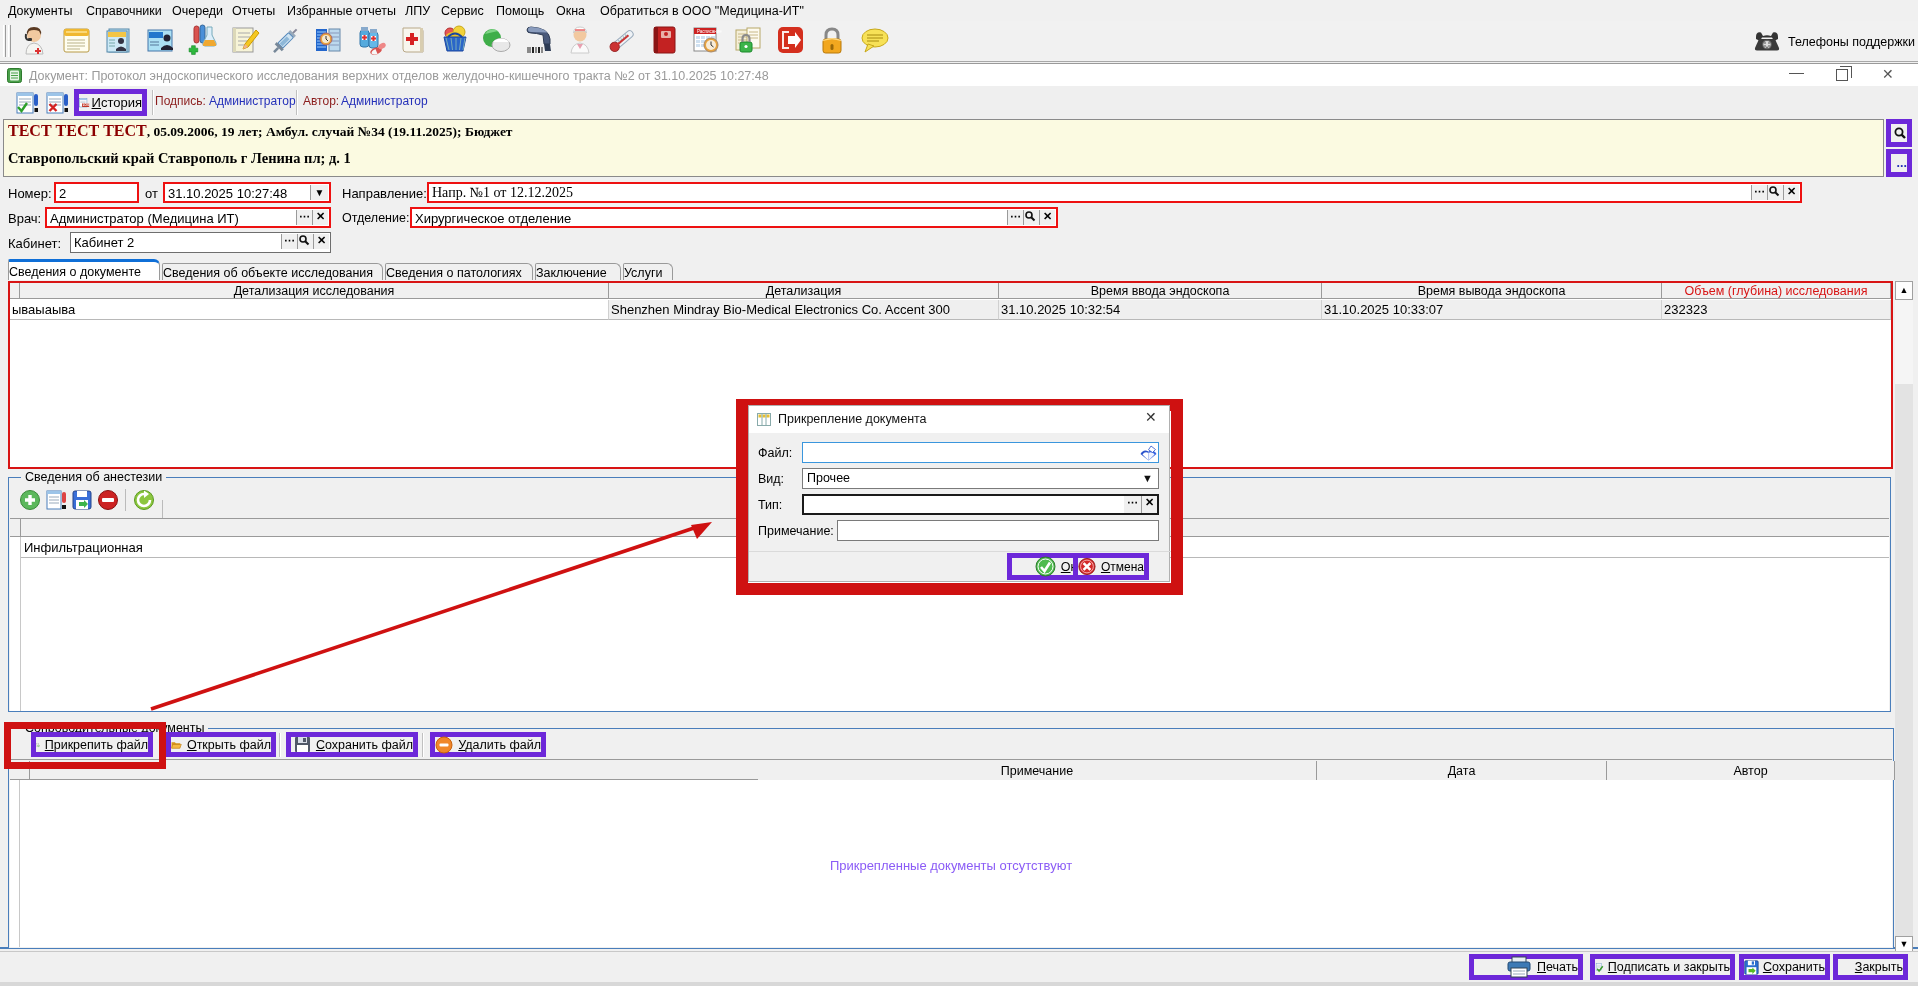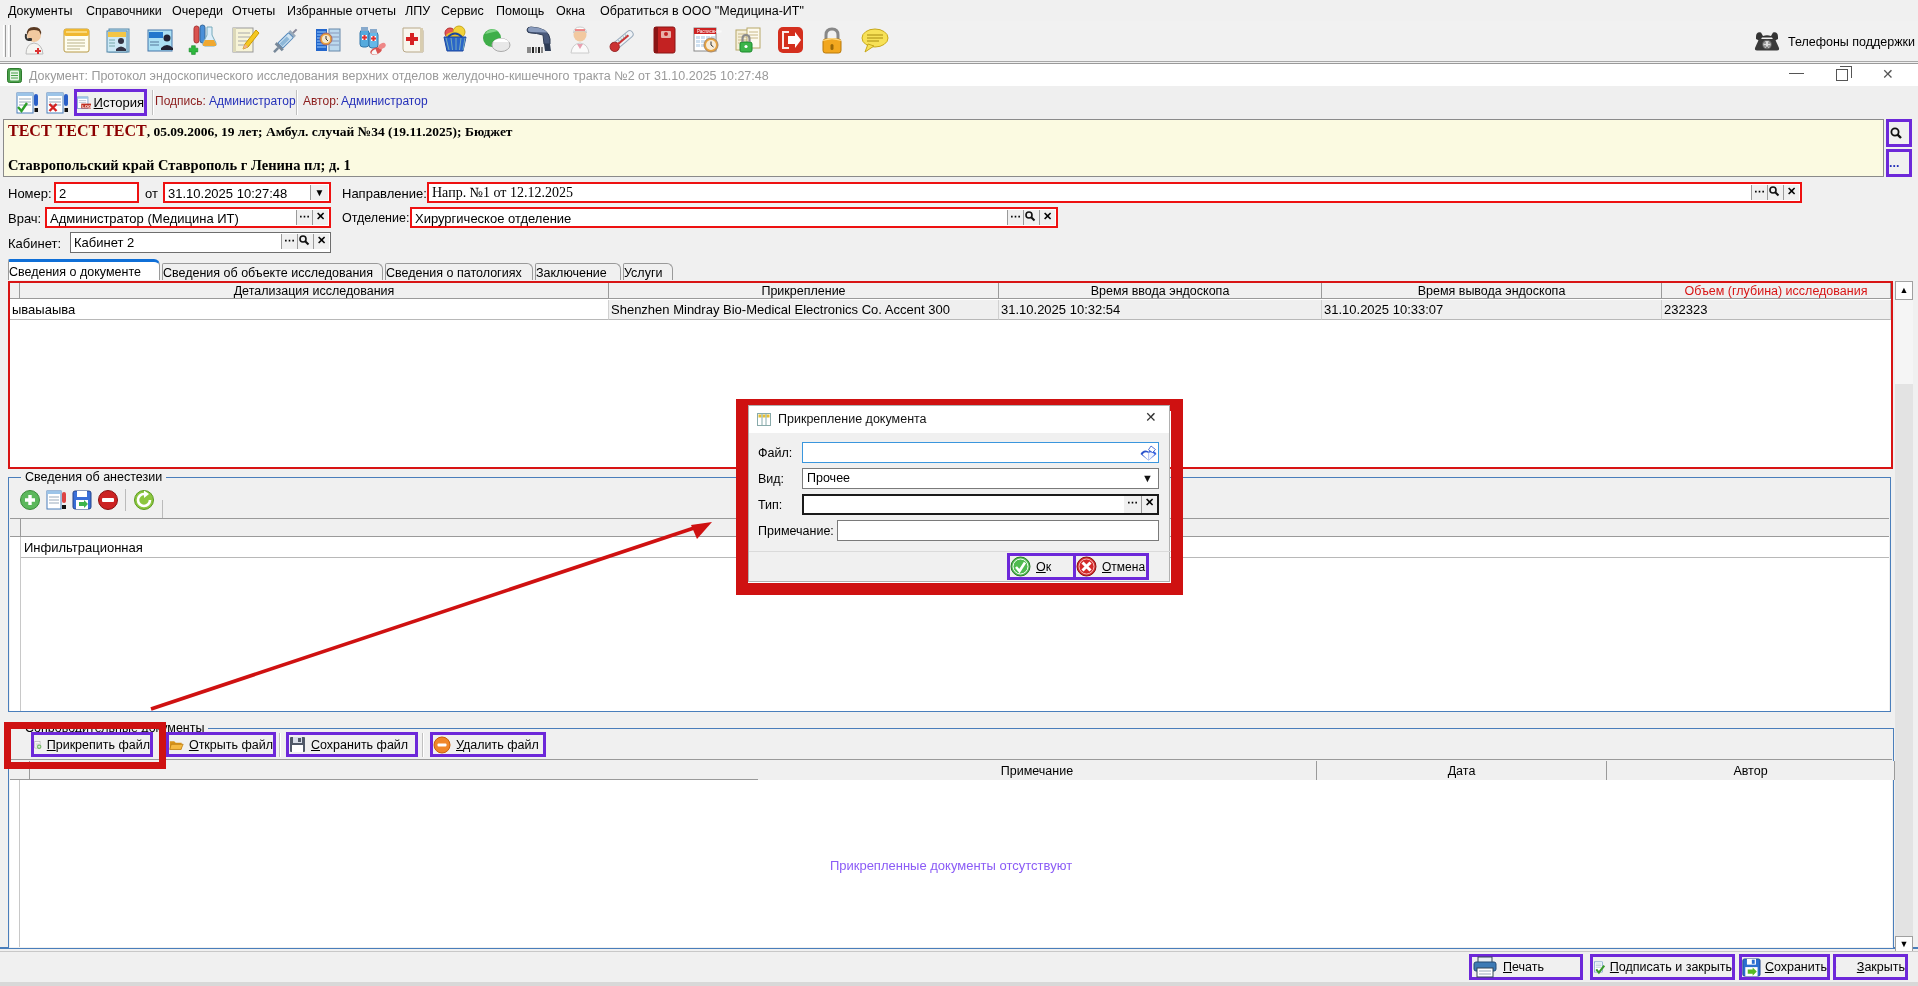--- a/index.html
+++ b/index.html
@@ -4,22 +4,22 @@
 *{margin:0;padding:0;box-sizing:border-box}
 html,body{width:1918px;height:986px;overflow:hidden;background:#f0f0f0;
  font-family:"Liberation Sans",sans-serif;font-size:12px;color:#000}
 #app{position:absolute;left:0;top:0;width:1918px;height:986px}
 .a{position:absolute}
 .red-in{border:2px solid #ee1111;background:#fff}
 .gray-in{border:1px solid #7a7a7a;background:#fff}
 .ib{display:inline-block}
 .sq{position:absolute;border-left:1px solid #9a9a9a;background:#f0f0f0;
  text-align:center;font-weight:bold}
-.btn{position:absolute;border:3px solid #6d28d9;background:#f0f0f0;white-space:nowrap;
- display:flex;align-items:center;justify-content:flex-start;gap:5px;font-size:12.5px}
+.btn{position:absolute;border:5px solid #6d28d9;background:#f0f0f0;white-space:nowrap;
+ display:flex;align-items:center;justify-content:flex-end;gap:5px;font-size:12.5px}
 u{text-decoration:underline}
 .grp{position:absolute;border:1px solid #4a7ebb}
 .grplbl{position:absolute;top:-8px;left:12px;background:#f0f0f0;padding:0 4px;font-size:12.5px}
 svg{display:block}
 </style></head><body>
 <div id="app">
 
 <div class="a" style="left:0;top:0;width:1918px;height:21px;background:#f0f0f0">
 <span class="a" style="left:8px;top:4px;font-size:12.5px">Документы</span>
 <span class="a" style="left:86px;top:4px;font-size:12.5px">Справочники</span>
@@ -387,21 +387,21 @@
 <div class="a" style="left:152px;top:4px;width:2px;height:25px;border-left:1px solid #c0c0c0;border-right:1px solid #fff"></div>
 <span class="a" style="left:155px;top:8px;color:#8b1c1c;font-size:12px">Подпись:</span>
 <span class="a" style="left:209px;top:8px;color:#2430b9;font-size:12px">Администратор</span>
 <div class="a" style="left:296px;top:4px;width:2px;height:25px;border-left:1px solid #c0c0c0;border-right:1px solid #fff"></div>
 <span class="a" style="left:303px;top:8px;color:#8b1c1c;font-size:12px">Автор:</span>
 <span class="a" style="left:341px;top:8px;color:#2430b9;font-size:12px">Администратор</span>
 </div>
 
 <div class="a" style="left:3px;top:119px;width:1881px;height:58px;background:#fbfae1;border:1px solid #8a8a8a;font-family:'Liberation Serif',serif;padding:2px 4px">
 <div><span style="color:#8b0000;font-weight:bold;font-size:16px">ТЕСТ ТЕСТ ТЕСТ</span><span style="font-weight:bold;font-size:13.5px">, 05.09.2006, 19 лет; Амбул. случай №34 (19.11.2025); Бюджет</span></div>
-<div style="font-weight:bold;font-size:14.5px;margin-top:17px">Ставропольский край Ставрополь г Ленина пл; д. 1</div>
+<div style="font-weight:bold;font-size:14.5px;margin-top:10px">Ставропольский край Ставрополь г Ленина пл; д. 1</div>
 </div>
 <div class="btn" style="left:1886px;top:119px;width:26px;height:28px">
       <svg width="14" height="14" viewBox="0 0 14 14">
         <circle cx="6" cy="6" r="3.6" fill="none" stroke="#111" stroke-width="1.8"></circle>
         <line x1="8.6" y1="8.6" x2="12" y2="12" stroke="#111" stroke-width="2.4"></line>
       </svg>
     </div>
 <div class="btn" style="left:1886px;top:149px;width:26px;height:28px;color:#2430b9;font-weight:bold">...</div>
 
 <div class="a" id="formarea" style="left:0;top:177px;width:1918px;height:82px;background:#f0f0f0">
@@ -464,21 +464,21 @@
 <style>
 .gh{position:absolute;top:0;height:16px;background:#f0f0f0;border-right:1px solid #9a9a9a;border-bottom:1px solid #9a9a9a;
  text-align:center;font-size:12.5px;padding-top:1px;overflow:hidden}
 .gc{position:absolute;top:17px;height:20px;background:#efefef;border-right:1px solid #d0d0d0;border-bottom:1px solid #b8b8b8;
  font-size:13px;padding:2px 2px;overflow:hidden;white-space:nowrap}
 </style>
 
 <div class="a" style="left:8px;top:1px;width:1885px;height:188px;border:2px solid #d81414;background:#fff">
   <div class="gh" style="left:0;width:10px"></div>
   <div class="gh" style="left:10px;width:589px">Детализация исследования</div>
-  <div class="gh" style="left:599px;width:390px">Прикрепление</div>
+  <div class="gh" style="left:599px;width:390px">Детализация</div>
   <div class="gh" style="left:989px;width:323px">Время ввода эндоскопа</div>
   <div class="gh" style="left:1312px;width:340px">Время вывода эндоскопа</div>
   <div class="gh" style="left:1652px;width:229px;color:#d81414">Объем (глубина) исследования</div>
   <div class="gc" style="left:0;width:599px;background:#fff">ываыаыва</div>
   <div class="gc" style="left:599px;width:390px">Shenzhen Mindray Bio-Medical Electronics Co. Accent 300</div>
   <div class="gc" style="left:989px;width:323px">31.10.2025 10:32:54</div>
   <div class="gc" style="left:1312px;width:340px">31.10.2025 10:33:07</div>
   <div class="gc" style="left:1652px;width:229px">232323</div>
 </div>
 

